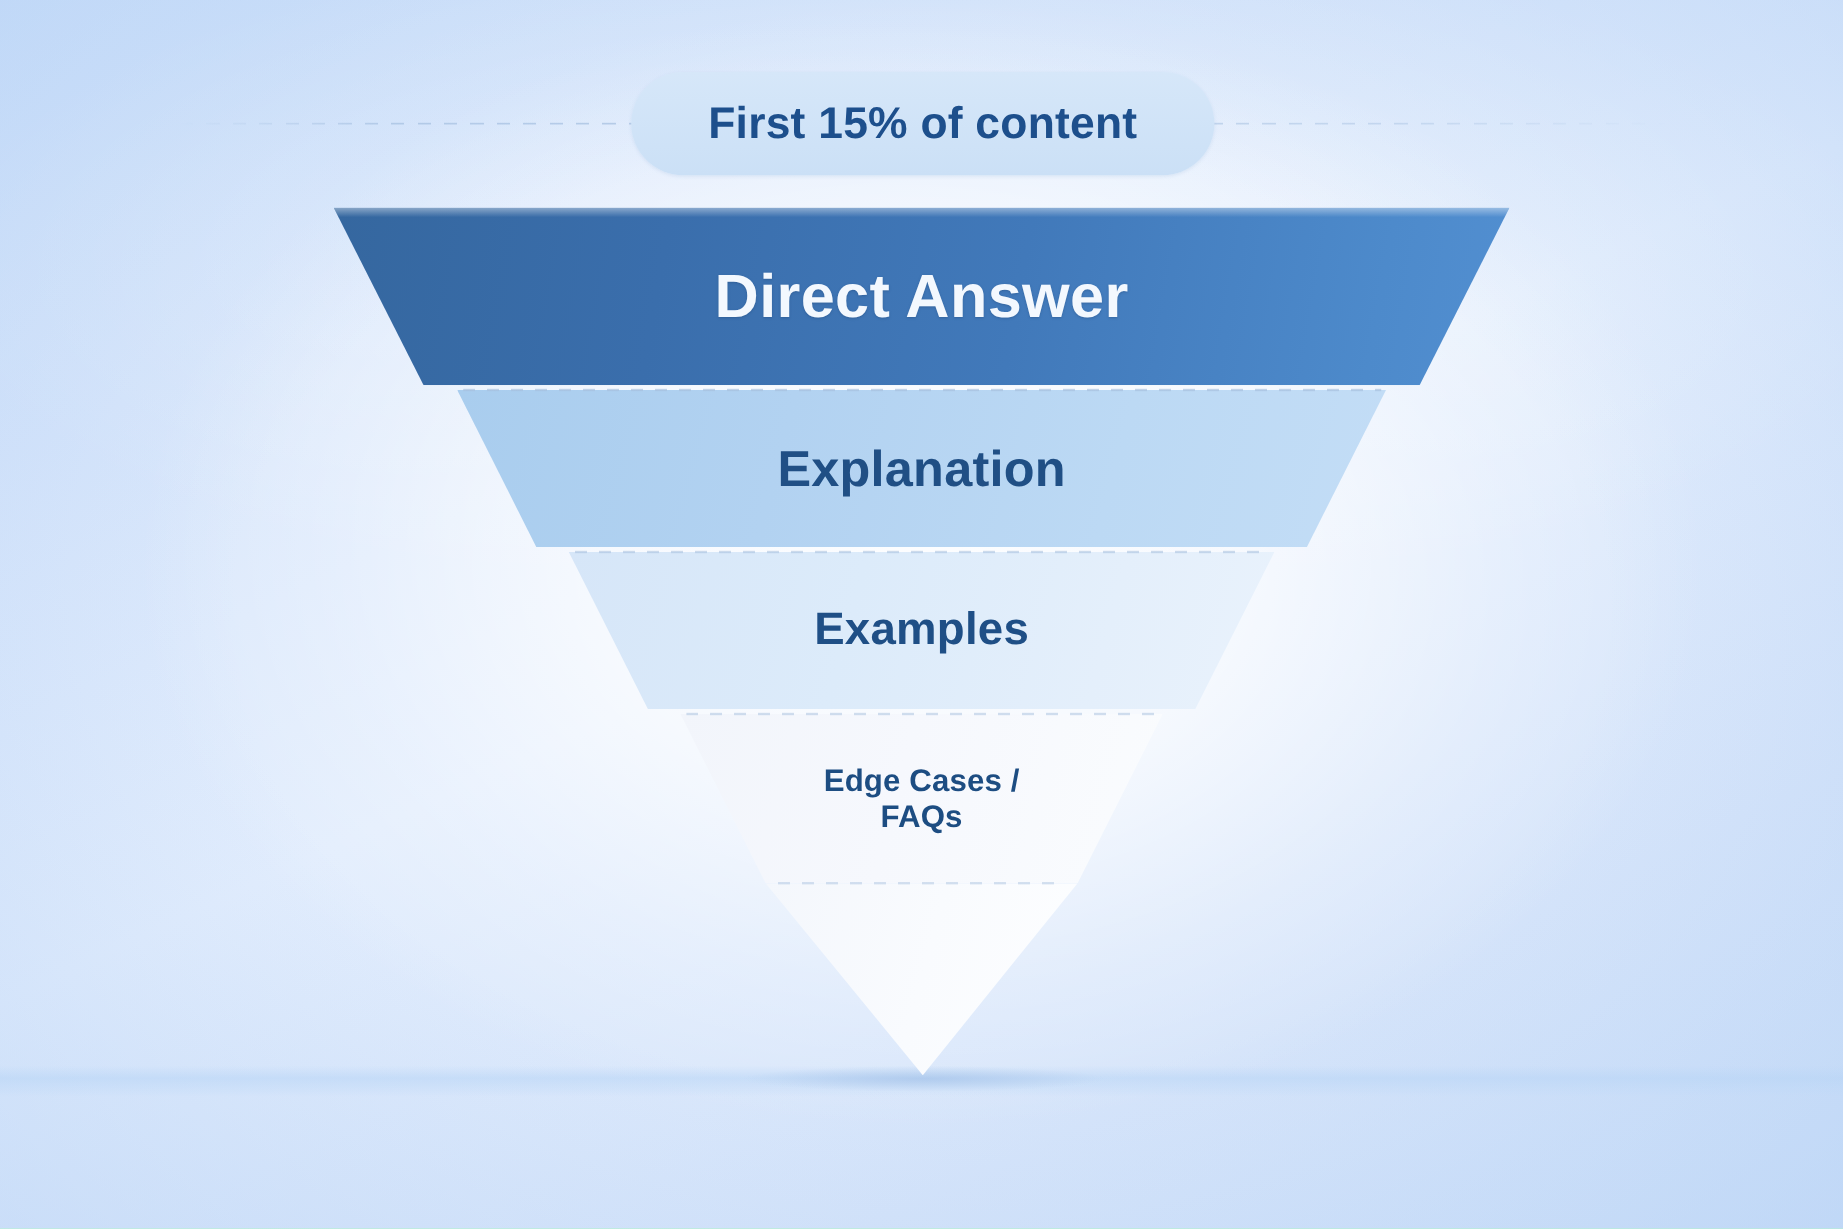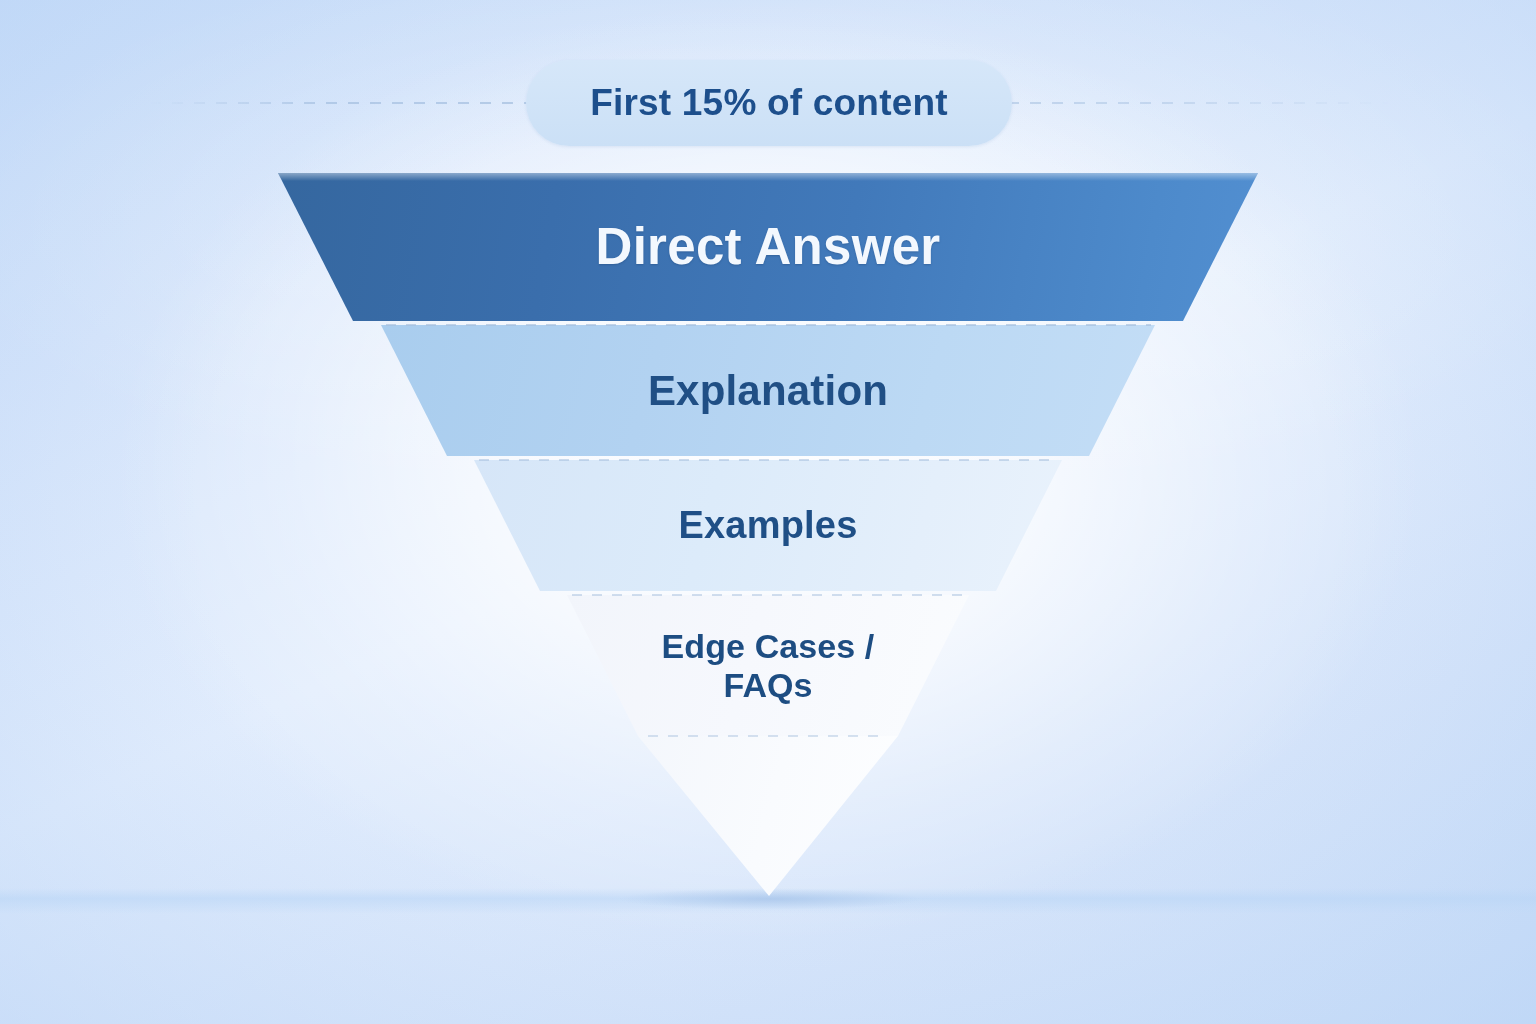--- a/index.html
+++ b/index.html
@@ -187,21 +187,21 @@
   #band-4 {
     left: 567px;
     top: 595px;
     width: 402px;
     height: 141px;
     background: linear-gradient(105deg, #f2f5fb 0%, #f6f8fd 45%, #fafcfe 100%);
     -webkit-clip-path: polygon(0px 0px, 402px 0px, 331px 141px, 71px 141px);
             clip-path: polygon(0px 0px, 402px 0px, 331px 141px, 71px 141px);
   }
   #band-4 .band-label {
-    font-size: 34px;
+    font-size: 26px;
     font-weight: 700;
     color: #1d4d82;
     letter-spacing: 0.1px;
   }
 
   
   #band-5 {
     left: 638px;
     top: 736px;
     width: 260px;

